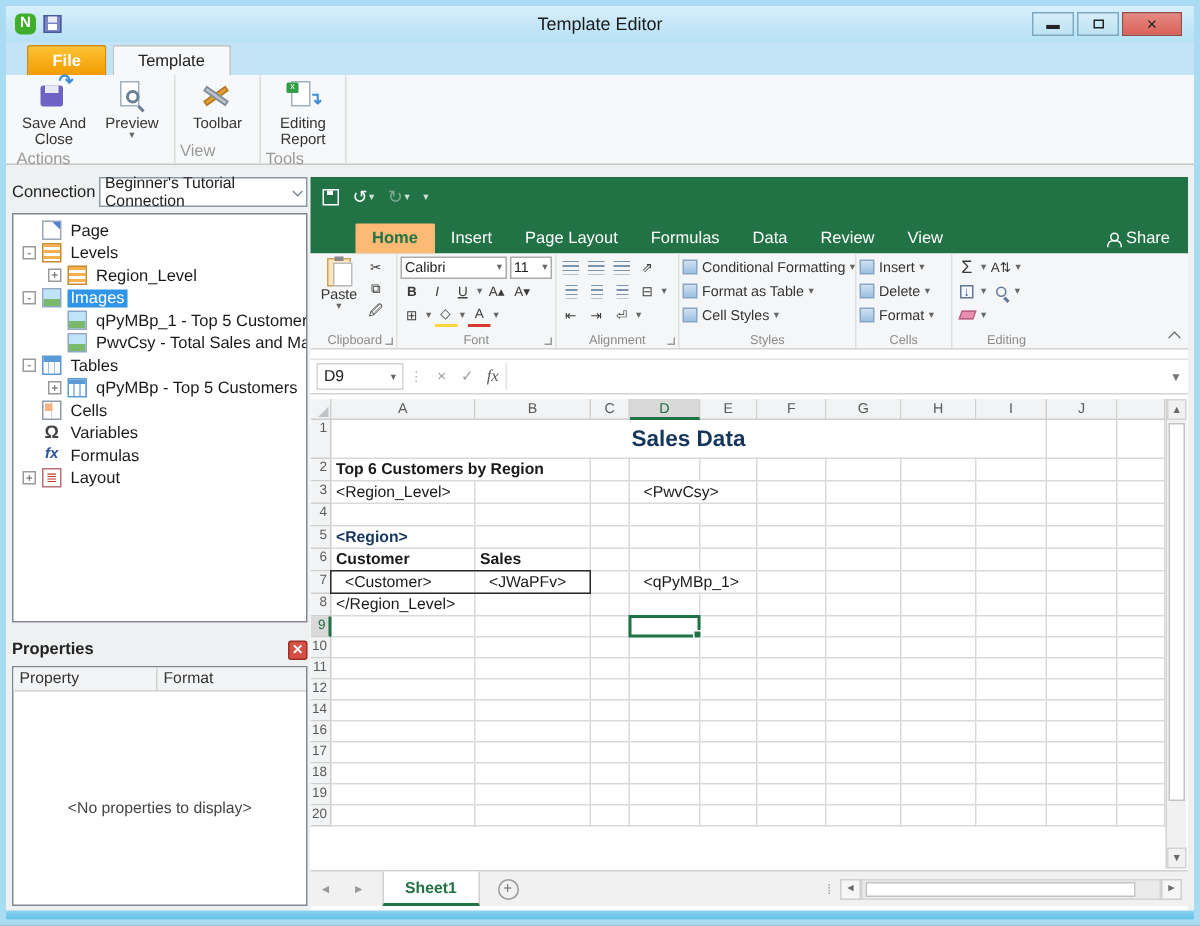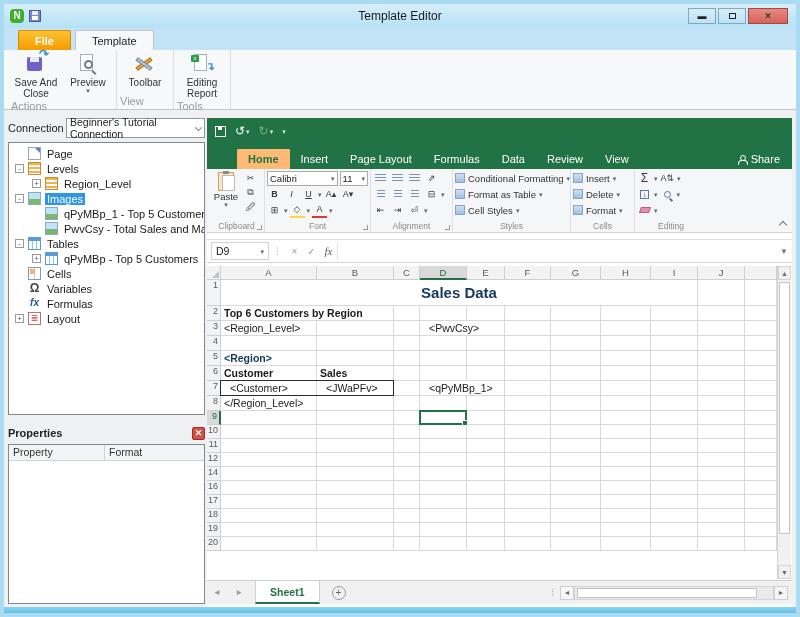--- a/index.html
+++ b/index.html
@@ -324,20 +324,21 @@
     <div id="props">
       <div class="props-head">
         <span>Properties</span>
         <span class="pclose">✕</span>
       </div>
       <div class="props-box">
         <div class="pt-head">
           <div class="c1">Property</div>
           <div>Format</div>
         </div>
+        <div class="pt-empty">&lt;No properties to display&gt;</div>
       </div>
     </div>
 
     <div id="excel">
 
       <div class="xl-green">
         <span class="xq">
             <span class="i-xfloppy"></span>
           </span>
         <span class="xq">↺ <span class="dd7">▾</span></span>

